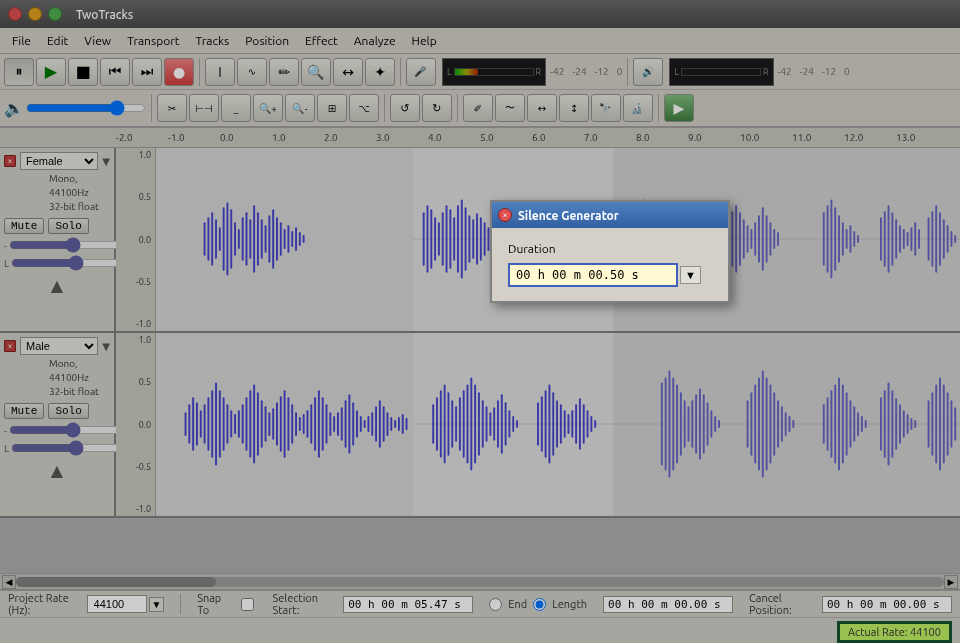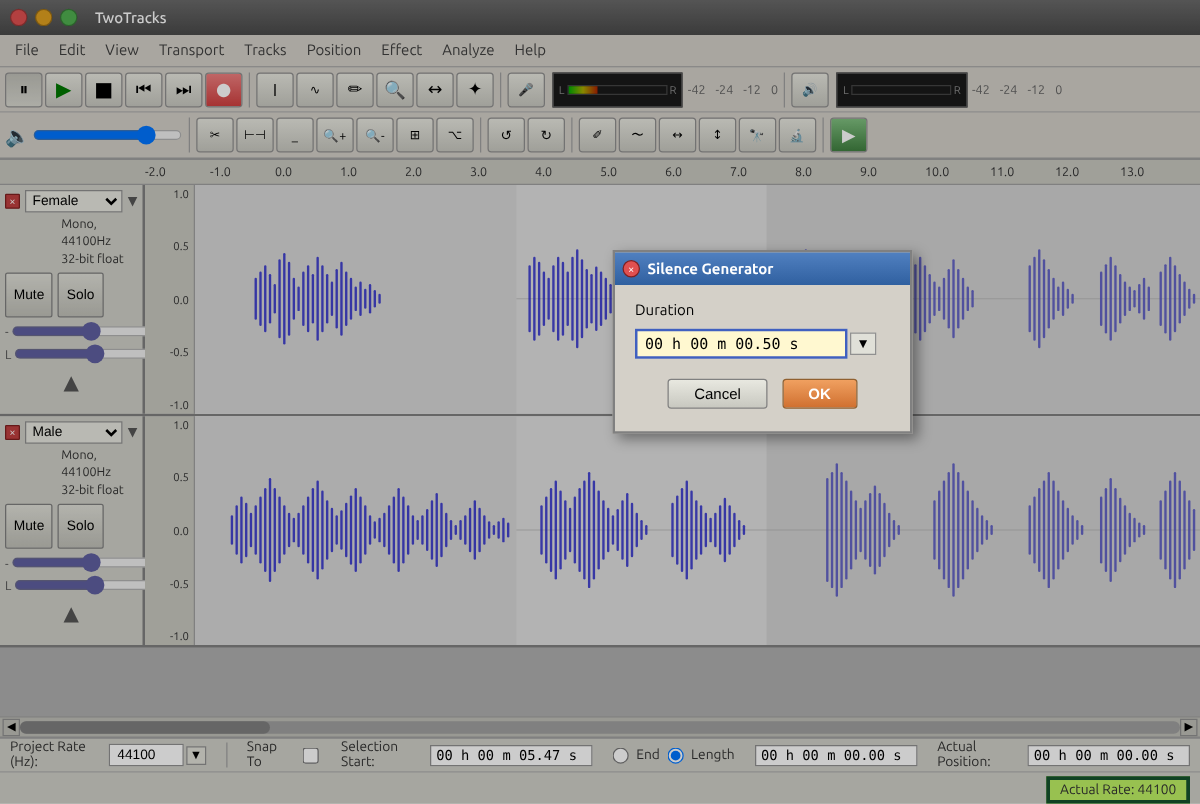--- a/index.html
+++ b/index.html
@@ -44,21 +44,21 @@
       background: #d4d0c8;
       display: flex;
       align-items: center;
       padding: 0 4px;
       border-bottom: 1px solid #a0a0a0;
     }
     .menu-item {
       padding: 2px 8px;
       cursor: pointer;
       font-size: 12px;
-      color: #404040;
+      color: #000000;
     }
 
     
     #toolbar-area {
       background: #d4d0c8;
       border-bottom: 2px solid #a0a0a0;
     }
     #toolbar1 {
       height: 36px;
       display: flex;
@@ -199,26 +199,27 @@
       color: #333;
       line-height: 1.4;
       margin-left: 45px;
     }
     .track-mute-solo {
       display: flex;
       gap: 4px;
       margin-top: 2px;
     }
     .ms-btn {
-      padding: 11px 6px;
+      padding: 1px 6px;
       font-size: 11px;
       background: linear-gradient(180deg, #e0e0d8 0%, #c0c0b8 100%);
       border: 1px solid #808080;
       border-radius: 2px;
       cursor: pointer;
+      font-family: Liberation Mono, monospace;
     }
     .track-slider-row {
       display: flex;
       align-items: center;
       gap: 2px;
       margin-top: 2px;
     }
     .slider-label {
       font-size: 10px;
       color: #555;
@@ -955,40 +956,36 @@
     <input type="checkbox" class="snap-checkbox" style="">
     <span class="status-label">Selection Start:</span>
     <input type="text" class="status-input" value="00 h 00 m 05.47 s" style="width: 130px;">
     <div class="radio-group">
       <input type="radio" name="endlength" style="">
       <span class="status-label">End</span>
       <input type="radio" name="endlength" checked="" style="">
       <span class="status-label">Length</span>
     </div>
     <input type="text" class="status-input" value="00 h 00 m 00.00 s" style="width: 130px;">
-    <span class="status-label">Actual Position:</span>
+    <span class="status-label">Cancel Position:</span>
     <input type="text" class="status-input" value="00 h 00 m 00.00 s" style="width: 130px;">
   </div>
   <div id="statusbar-row2" style="position:relative;">
     <span style="font-size:11px; color:#777;"> </span>
     <span class="actual-rate" style="position:absolute; right:8px; top:50%; transform:translateY(-50%);">Actual Rate: 44100</span>
   </div>
 </div>
 
 <div id="dialog-overlay">
   <div id="dialog">
     <div id="dialog-titlebar">
       <div id="dialog-close-btn">×</div>
       <span id="dialog-title">Silence Generator</span>
     </div>
     <div id="dialog-body">
       <div id="dialog-duration-label">Duration</div>
       <div style="display:flex; align-items:center; gap:2px;">
         <input type="text" id="dialog-input" value="00 h 00 m 00.50 s" style="width: 170px;">
         <button style="padding:2px 4px; font-size:11px; background:#e0e0d8; border:1px solid #909090; cursor:pointer;">▼</button>
       </div>
-      <div id="dialog-buttons">
-        <button class="dialog-btn">Cancel</button>
-        <button class="dialog-btn-ok">OK</button>
-      </div>
     </div>
   </div>
 </div>
 
 </body></html>

